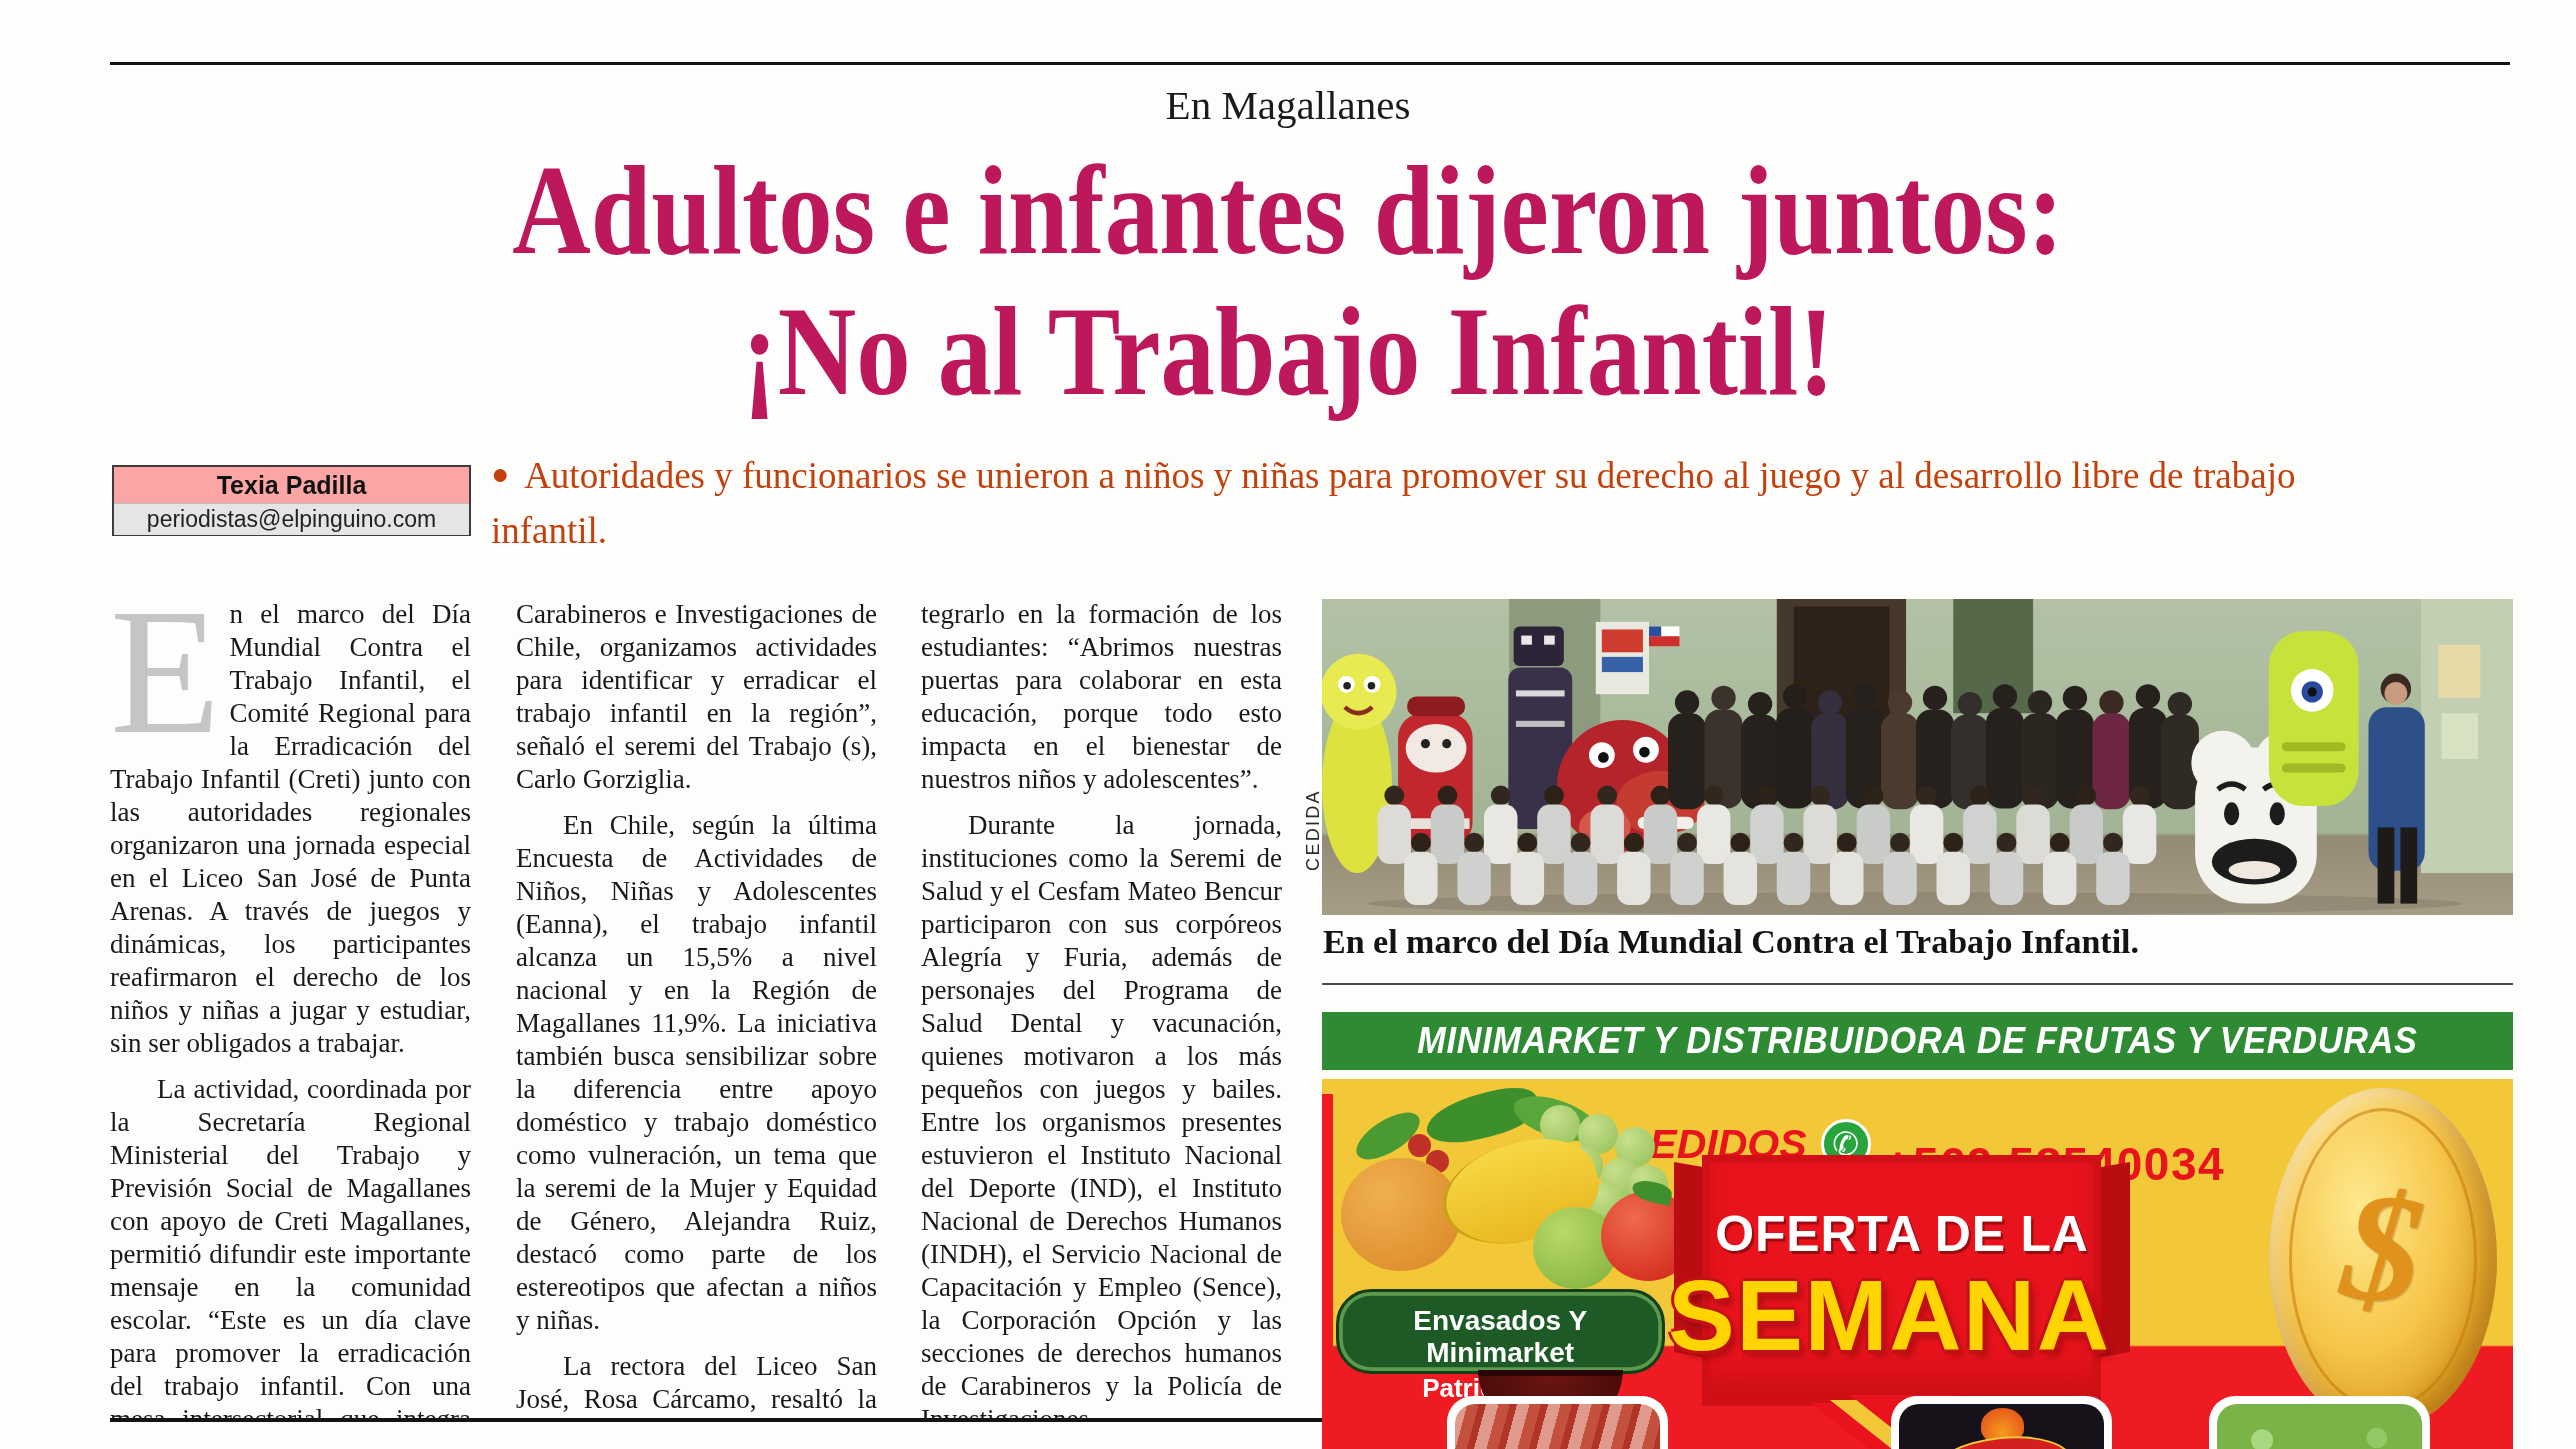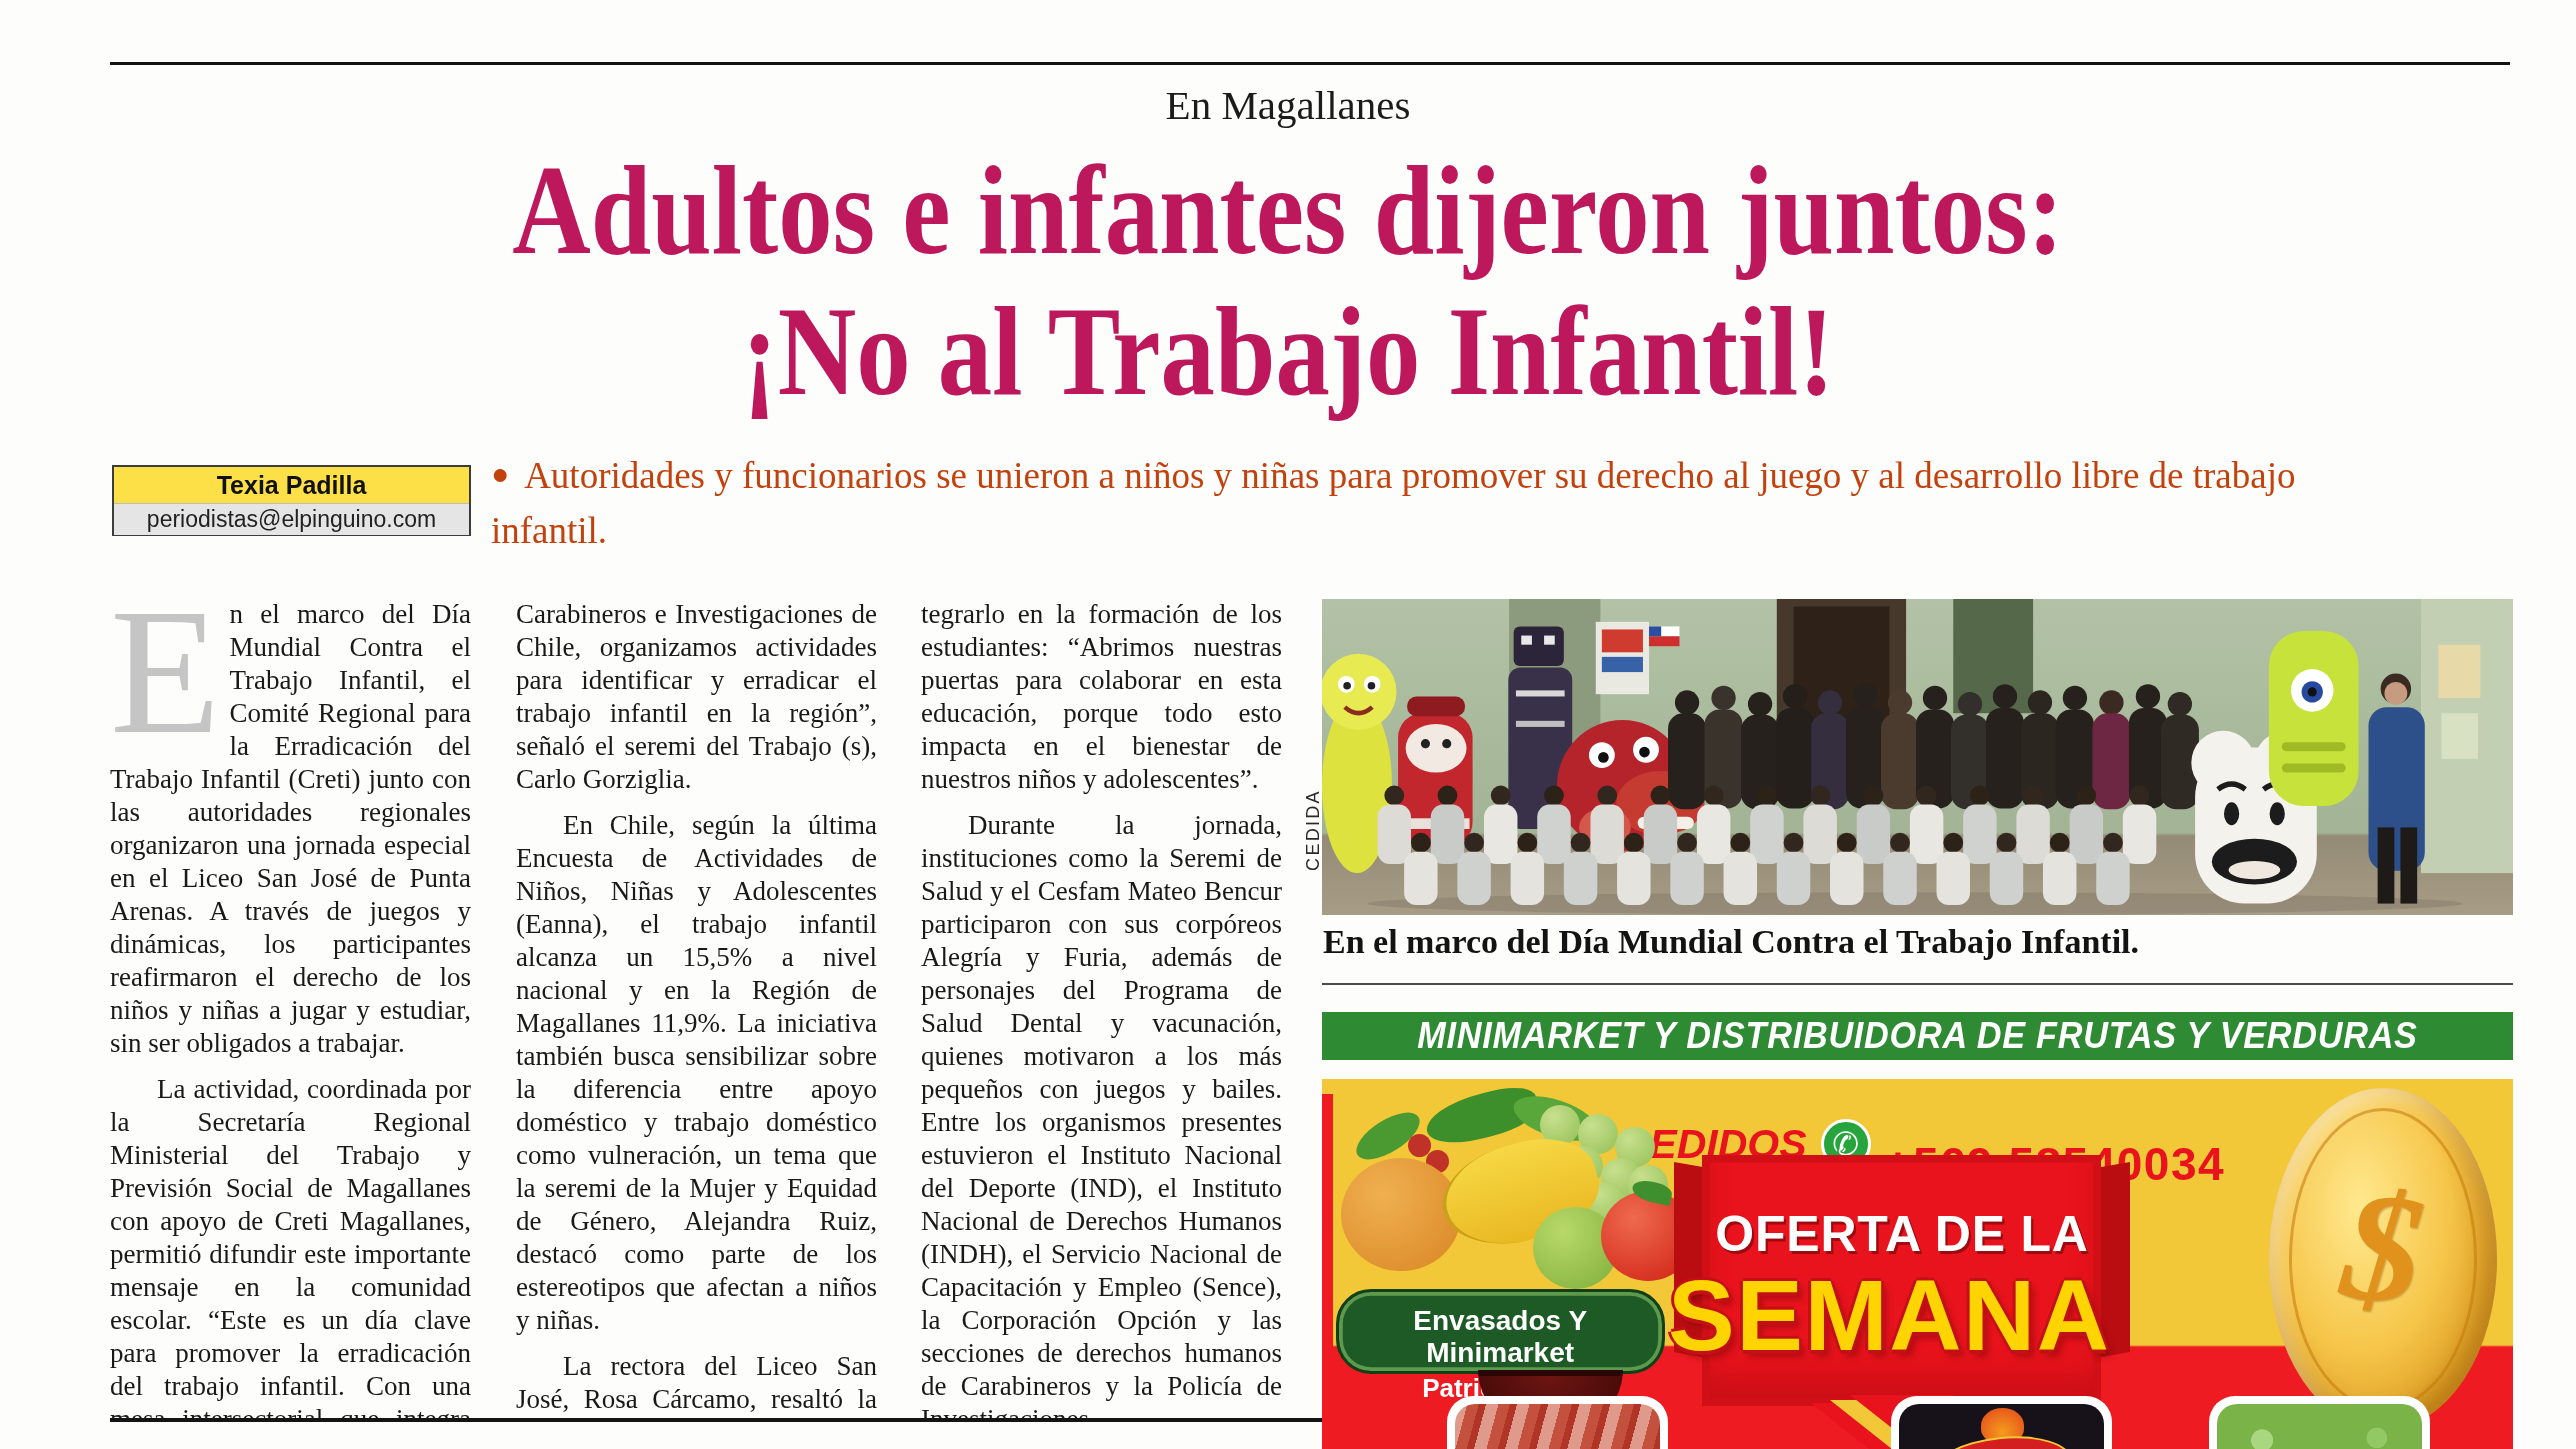--- a/index.html
+++ b/index.html
@@ -11,21 +11,21 @@
   .top-rule{left:110px;top:62px;width:2400px;height:3px;background:#141414;}
   .bottom-rule{left:110px;top:1418px;width:1328px;height:3.8px;background:#141414;}
   .caption-rule{left:1322px;top:983px;width:1191px;height:2.3px;background:#4a4a4a;}
 
   
   .kicker{left:0;top:81px;width:2576px;text-align:center;font-size:41px;color:#1b1b1b;}
   .headline{left:0;top:140px;width:2576px;text-align:center;font-weight:bold;color:#be185d;}
   .hl{display:block;font-size:128px;line-height:141px;transform:scaleX(.85);white-space:nowrap;}
 
   
-  .byline-box{left:112px;top:465px;width:359px;height:71px;border:2.3px solid #3c3c3c;background:#fde047;
+  .byline-box{left:112px;top:465px;width:359px;height:71px;border:2.3px solid #3c3c3c;background:#fca5a5;
               font-family:"Liberation Sans",sans-serif;box-sizing:border-box;}
   .byline-name{height:36px;line-height:36px;text-align:center;font-weight:bold;font-size:25px;color:#111;}
   .byline-email{height:31px;line-height:31px;text-align:center;background:#e5e5e5;font-size:23px;color:#222;border-top:0.8px solid #bdbdbd;}
 
   
   .lead{left:491px;top:449px;width:1886px;font-size:37px;line-height:53px;color:#c2410c;}
   .lead .bullet{font-size:30px;margin-right:15px;position:relative;top:-3.8px;}
 
   
   .col{top:598px;width:361px;height:821px;position:absolute;font-size:27px;line-height:33px;
@@ -37,21 +37,21 @@
 
   
   .photo{left:1322px;top:599px;width:1191px;height:316px;background:#aebfa3;overflow:hidden;}
   .photo svg{display:block;width:100%;height:100%;}
   .credit{left:1269px;top:820px;width:88px;height:20px;transform:rotate(-90deg);
           font-family:"Liberation Sans",sans-serif;font-size:18px;letter-spacing:2.3px;color:#2a2a2a;text-align:center;}
   .caption{left:1323px;top:923px;width:1186px;font-size:34px;font-weight:bold;color:#131313;}
 
   
   .ad{left:1322px;top:1012px;width:1191px;height:438px;overflow:hidden;font-family:"Liberation Sans",sans-serif;}
-  .ad-banner{position:absolute;left:0;top:0;width:100%;height:48px;background:#2f8a34;color:#fff;
+  .ad-banner{position:absolute;left:0;top:0;width:100%;height:58px;background:#2f8a34;color:#fff;
              display:flex;align-items:center;justify-content:center;font-weight:bold;font-style:italic;font-size:36px;}
   .ad-banner span{display:inline-block;transform:scaleX(.95);letter-spacing:0.8px;white-space:nowrap;}
   .ad-body{position:absolute;left:0;top:67px;right:0;bottom:0;
            background:linear-gradient(180deg,#f3c838 0px,#f3c838 266px,#ee1b23 268px,#ee1b23 100%);}
   .left-strip{position:absolute;left:0;top:15px;bottom:0;width:10.6px;background:#ee1b23;}
 
   .pedidos{position:absolute;left:300px;top:18px;display:flex;align-items:center;gap:14px;}
   .pedidos-label{color:#e8131c;font-style:italic;font-weight:bold;font-size:41px;}
   .wa{width:50px;height:50px;border-radius:50%;background:#27a43b;color:#fff;display:flex;align-items:center;
       justify-content:center;font-size:32px;border:3px solid #fff;box-sizing:border-box;}

